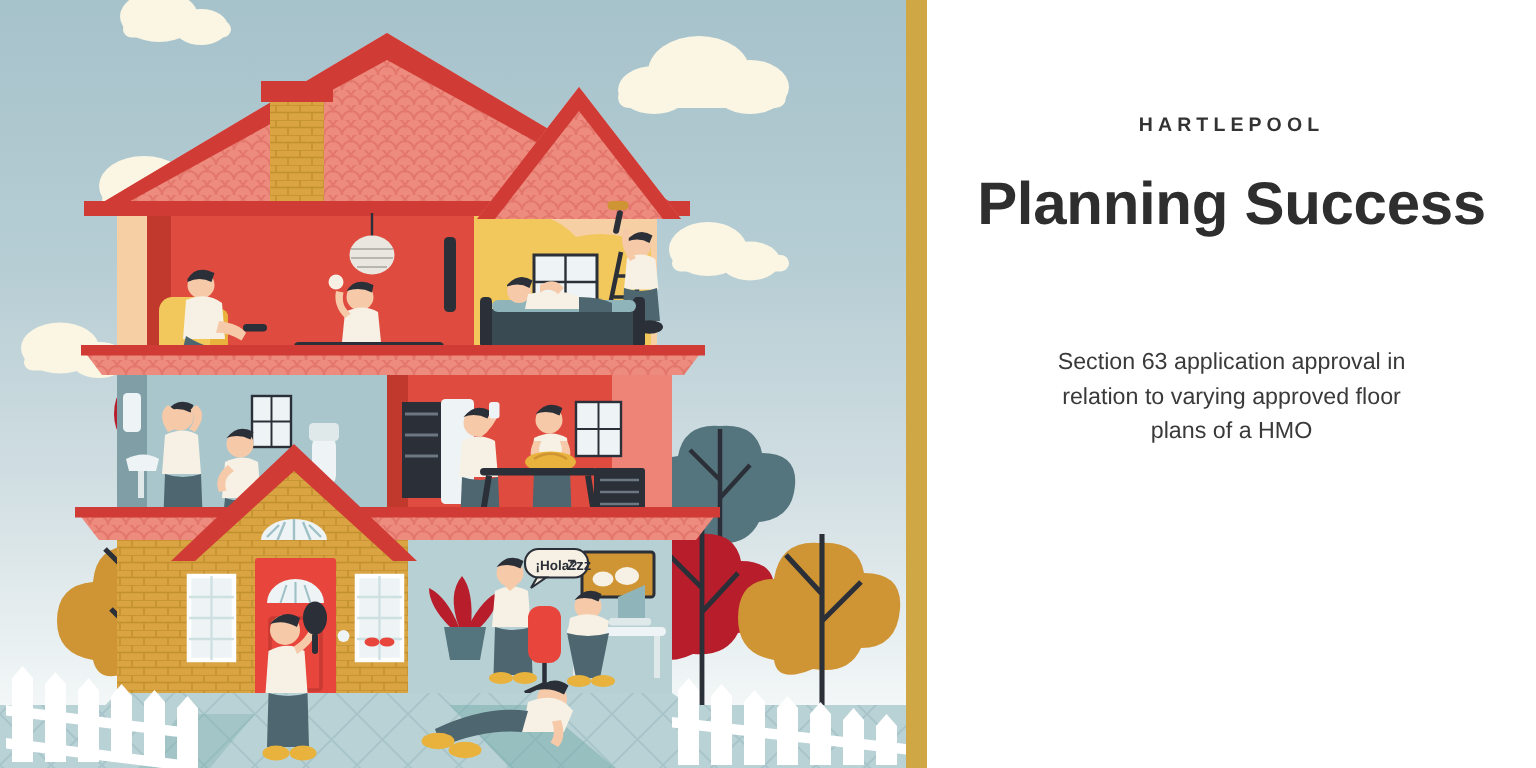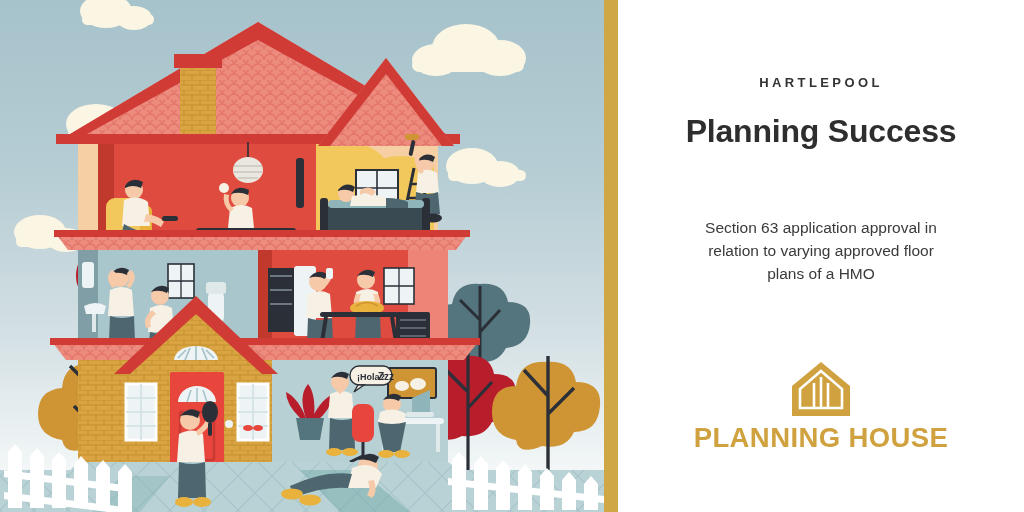--- a/index.html
+++ b/index.html
@@ -16,21 +16,21 @@
   .illus svg{display:block;width:604px;height:512px;}
 
   
   .divider{position:absolute;left:604px;top:0;width:14px;height:512px;background:#cfa845;}
 
   
   .panel{position:absolute;left:618px;top:0;width:406px;height:504px;background:#ffffff;
     display:flex;flex-direction:column;align-items:center;}
   .eyebrow{margin-top:76px;font-size:13px;font-weight:700;letter-spacing:3.4px;color:#333333;
     text-transform:uppercase;line-height:1;}
-  .headline{margin-top:25px;font-size:32px;font-weight:700;color:#2e2e2e;letter-spacing:-0.2px;
+  .headline{margin-top:25px;font-size:40px;font-weight:700;color:#2e2e2e;letter-spacing:-0.2px;
     line-height:1.1;white-space:nowrap;}
   .body-copy{margin-top:46px;width:258px;text-align:center;font-size:15.5px;line-height:1.48;
     color:#3a3a3a;}
   .logo{margin-top:60px;display:flex;flex-direction:column;align-items:center;}
   .logo-mark{width:60px;height:56px;display:block;}
   .logo-word{margin-top:7px;font-size:27.5px;font-weight:700;color:#cfa23f;letter-spacing:0.4px;
     line-height:1;white-space:nowrap;}
 </style>
 </head>
 <body>
@@ -407,23 +407,15 @@
   <div class="divider"></div>
 
   <div class="panel">
 
     <div class="eyebrow">HARTLEPOOL</div>
 
     <h1 class="headline">Planning Success</h1>
 
     <p class="body-copy">Section 63 application approval in relation to varying approved floor plans of a HMO</p>
 
-    <div class="logo">
-      <svg class="logo-mark" viewBox="0 0 60 56">
-        <path d="M30 1 L59 25 L59 55 L1 55 L1 25 Z" fill="#cfa23f"></path>
-        <path d="M30 10 L51 28 L51 47 L9 47 L9 28 Z" fill="none" stroke="#ffffff" stroke-width="2.6"></path>
-        <path d="M23 47 V22 M30 47 V16 M37 47 V22" stroke="#ffffff" stroke-width="2.6" fill="none"></path>
-      </svg>
-      <div class="logo-word">PLANNING HOUSE</div>
-    </div>
 
   </div>
 </div>
 
 </body></html>

